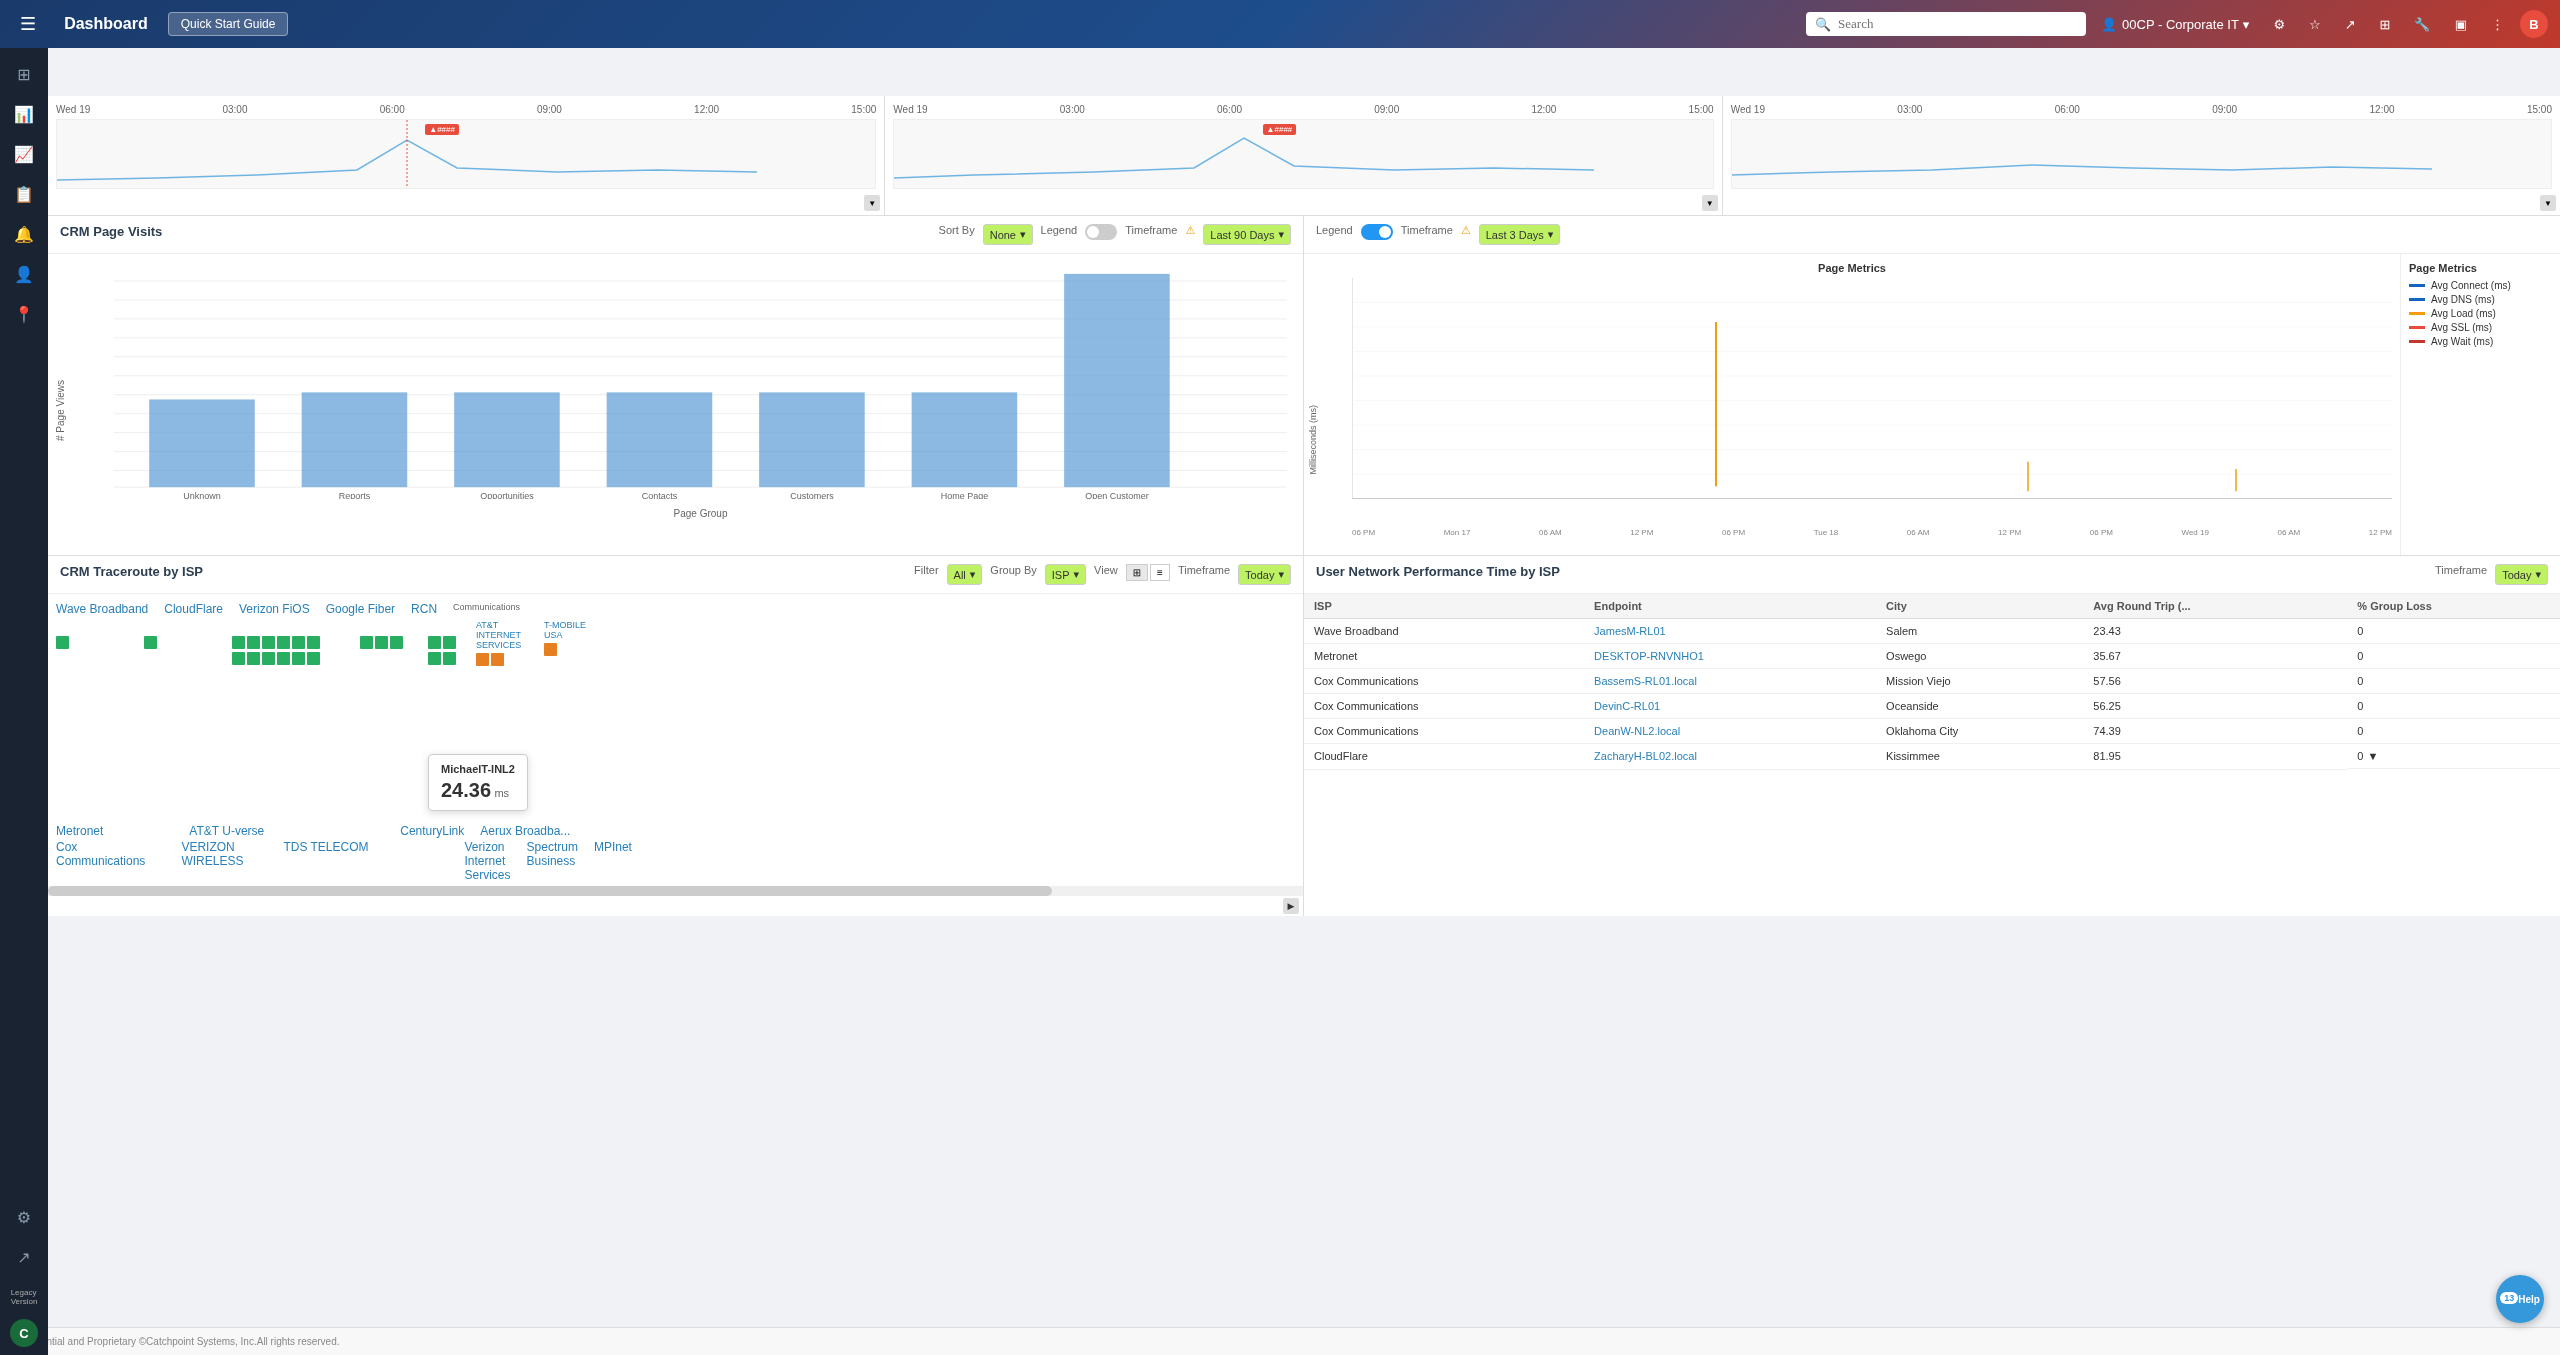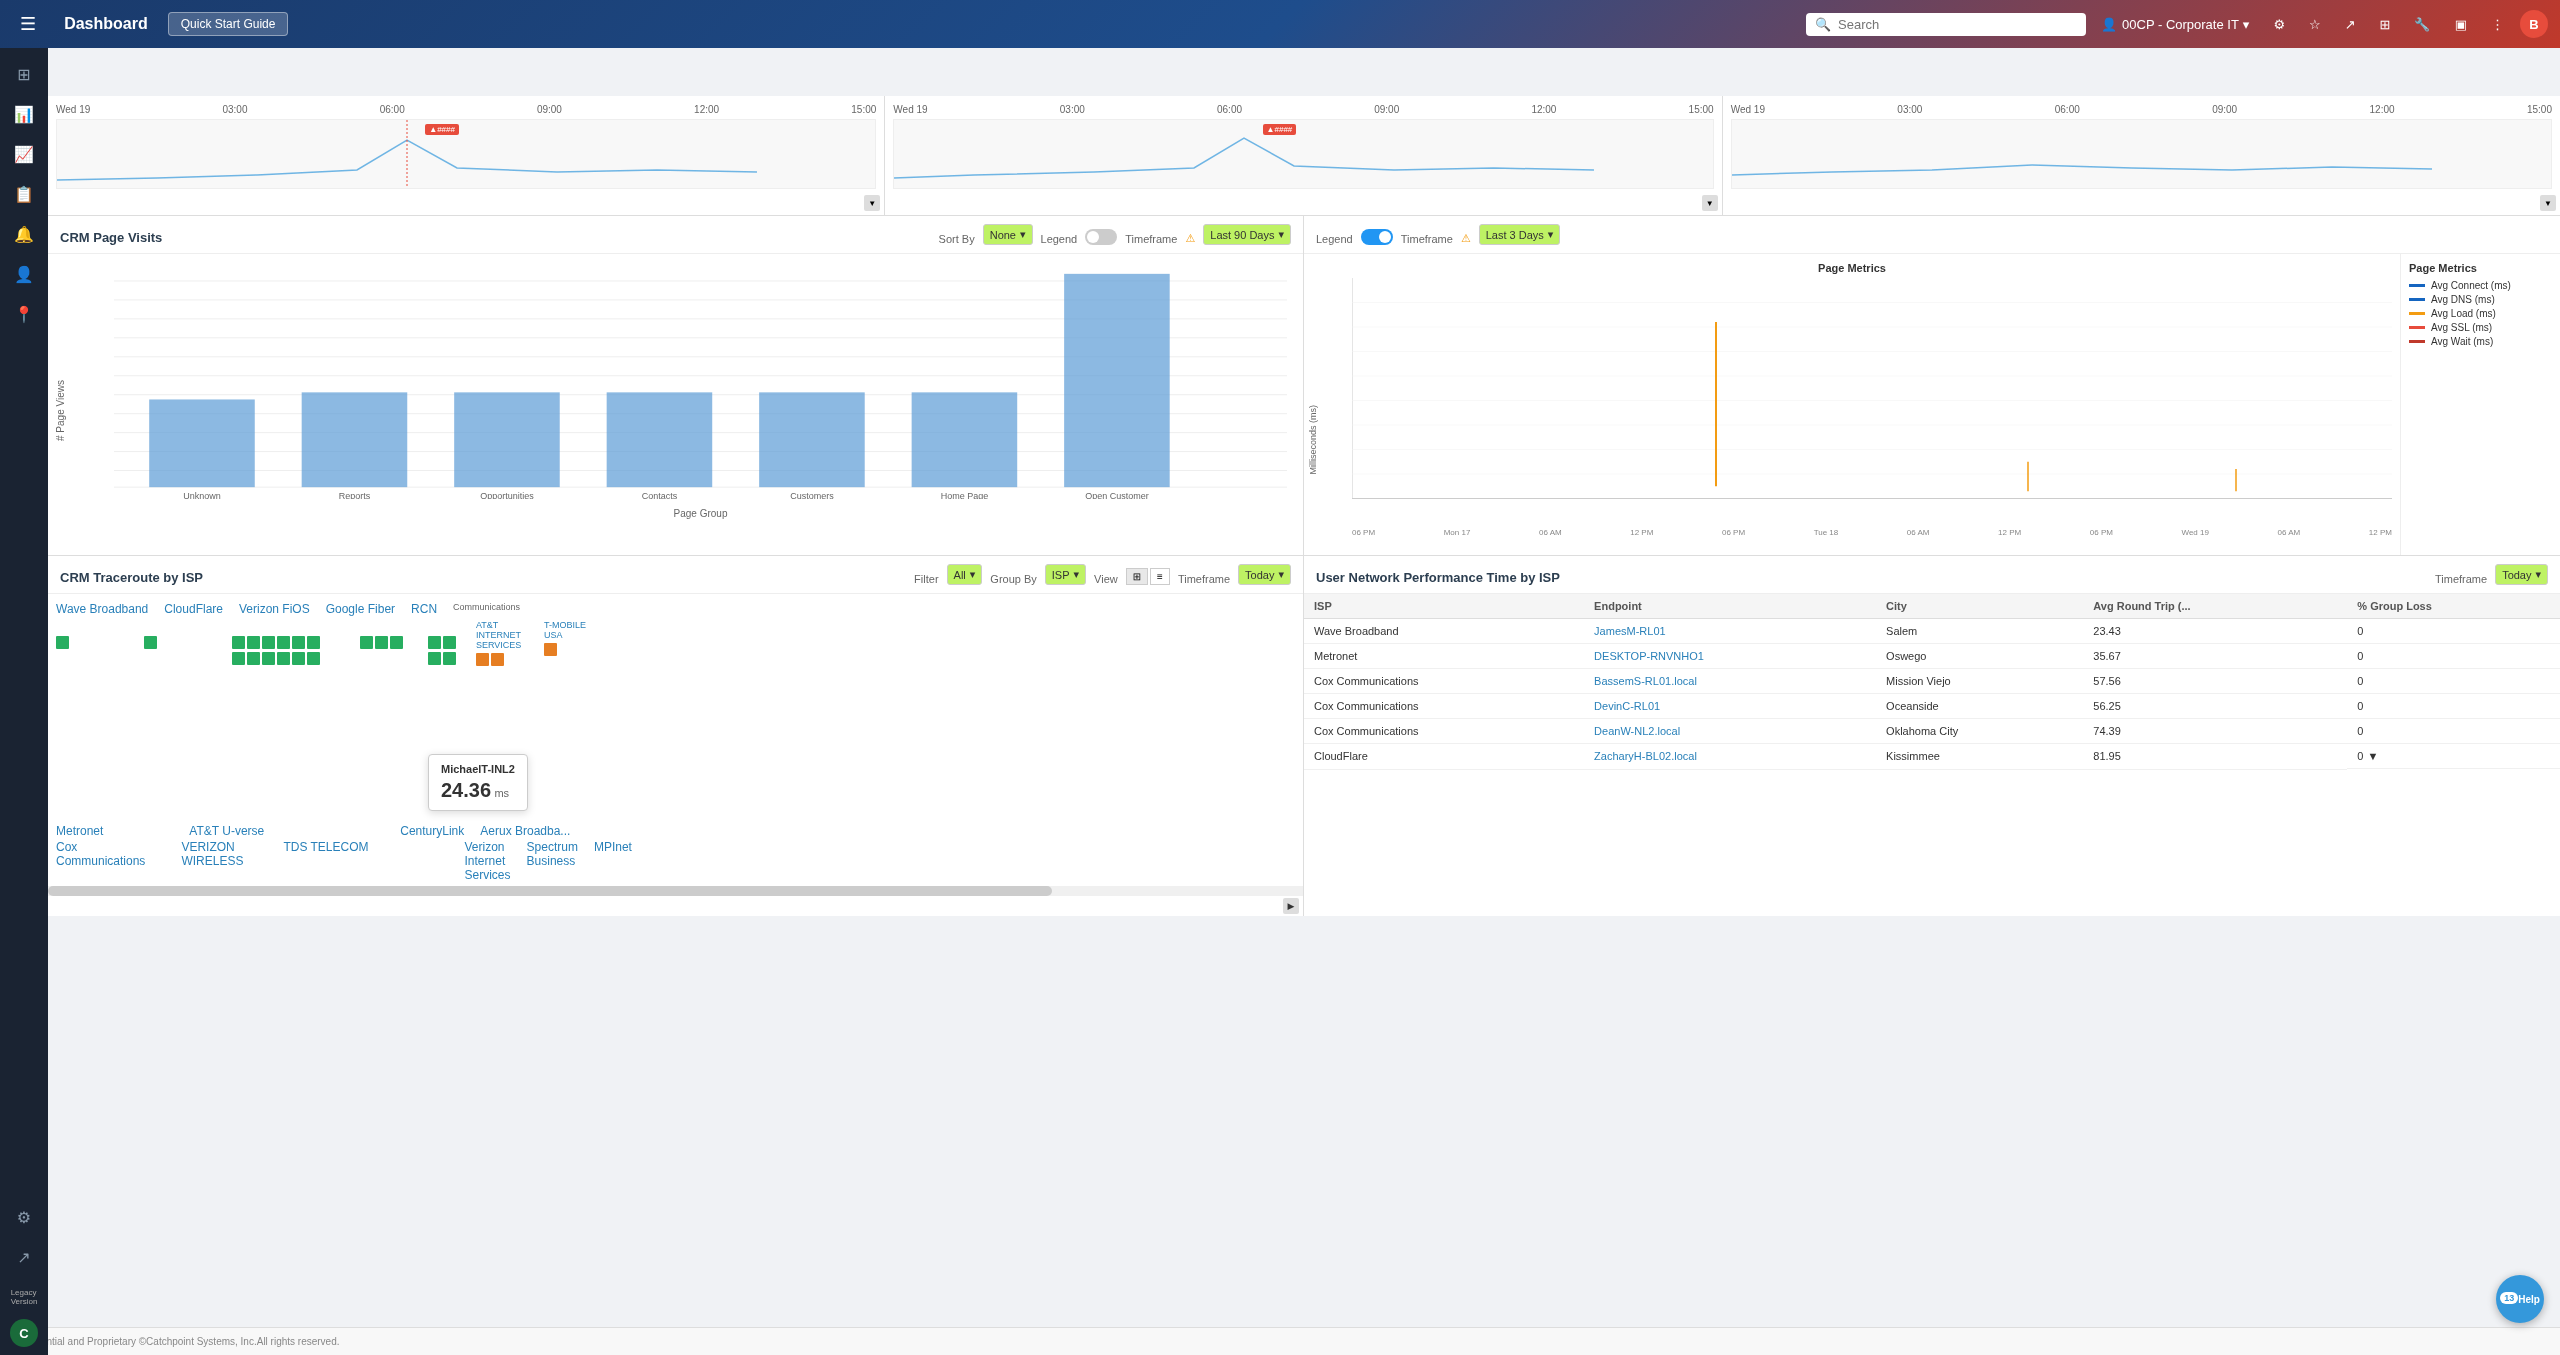--- a/index.html
+++ b/index.html
@@ -21,21 +21,21 @@
     .nav-spacer { flex: 1; }
     .nav-search {
       background: white;
       border-radius: 4px;
       display: flex;
       align-items: center;
       padding: 4px 10px;
       width: 280px;
       gap: 6px;
     }
-    .nav-search input { border: none; outline: none; font-size: 13px; width: 100%; color: #4d7c0f; }
+    .nav-search input { border: none; outline: none; font-size: 13px; width: 100%; color: #4d7c0f; font-family: Liberation Serif, serif; }
     .nav-right-item { color: white; font-size: 13px; padding: 4px 8px; cursor: pointer; display: flex; align-items: center; gap: 4px; }
     .nav-avatar { background: #e74c3c; color: white; border-radius: 50%; width: 28px; height: 28px; display: flex; align-items: center; justify-content: center; font-weight: 700; font-size: 13px; }
 
     
     .left-sidebar {
       position: fixed;
       left: 0;
       top: 48px;
       width: 48px;
       height: calc(100% - 48px);
@@ -116,21 +116,21 @@
     .panel {
       background: white;
       border-right: 1px solid #ddd;
       display: flex;
       flex-direction: column;
       overflow: hidden;
     }
     .panel:last-child { border-right: none; }
     .panel-header {
       display: flex;
-      align-items: flex-end;
+      align-items: flex-start;
       padding: 8px 12px;
       border-bottom: 1px solid #eee;
       gap: 8px;
       flex-shrink: 0;
       background: white;
     }
     .panel-title {
       font-size: 13px;
       font-weight: 600;
       color: #2c3e50;

